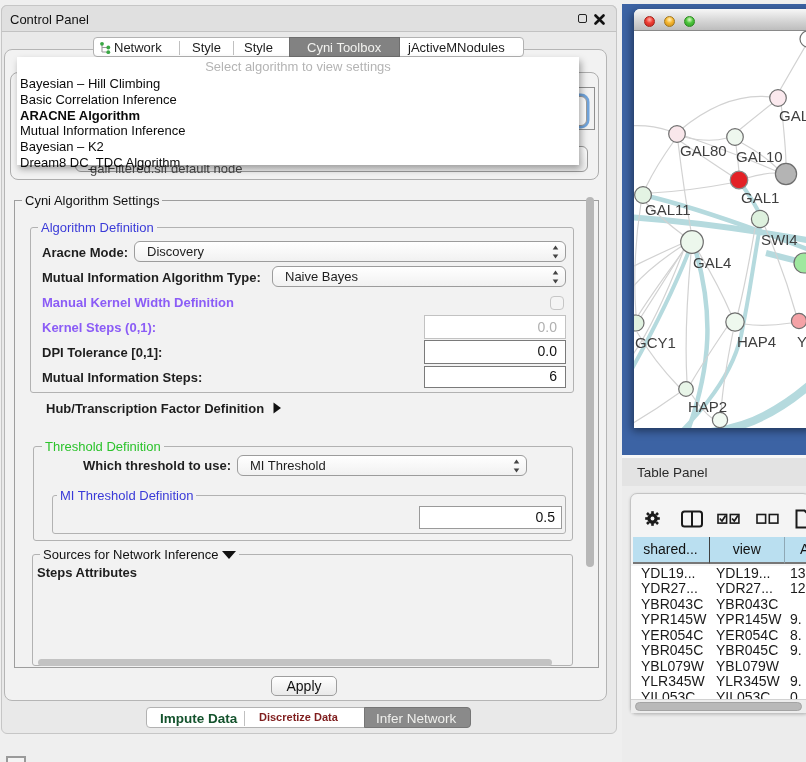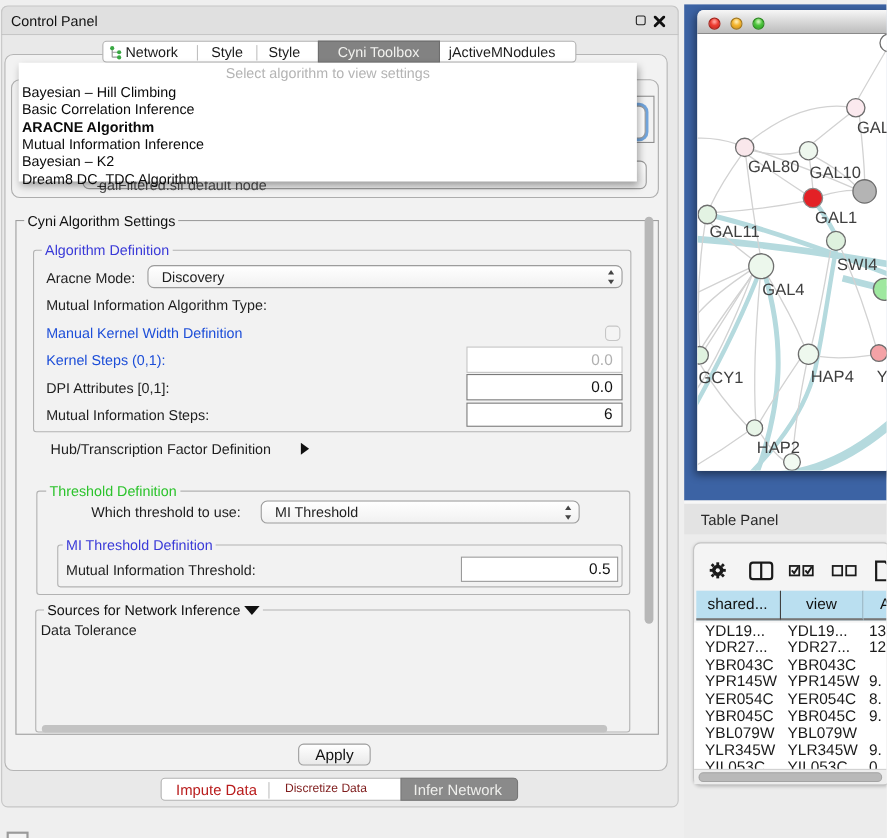--- a/index.html
+++ b/index.html
@@ -1,22 +1,22 @@
 <!DOCTYPE html>
 <html><head>
 <meta charset="utf-8">
 <style>
 * { margin:0; padding:0; box-sizing:border-box; }
 html,body { width:806px; height:762px; overflow:hidden; background:#efefef;
   font-family:"Liberation Sans", sans-serif; }
 .abs { position:absolute; }
 #stage { position:relative; width:806px; height:762px; }
 .lbl { position:absolute; font-size:13px; color:#1e1e1e; white-space:nowrap; }
-.bold { font-weight:normal;text-align:center; }
-.gray { color:#1d4ed8; }
+.bold { font-weight:bold;text-align:center; }
+.gray { color:#8b5cf6; }
 .combo { position:absolute; background:linear-gradient(#ffffff,#f1f1f1);
   border:1px solid #9c9c9c; border-radius:6px; }
 .combo .ar { position:absolute; right:6px; top:50%; width:7px; height:14px; margin-top:-7px; }
 .field { position:absolute; background:#fff; font-size:14px; color:#111;
   text-align:right; white-space:nowrap; }
 .gbox { position:absolute; border:1px solid #b2b2b2; border-radius:3px; }
 .glabel { position:absolute; background:#f2f2f2; padding:0 3px; font-size:13px; white-space:nowrap; }
 </style>
 </head>
 <body>
@@ -74,27 +74,34 @@
 
 <div class="lbl bold" style="left:42px; top:245px;">Aracne Mode:</div>
 <div class="combo" style="left:134px; top:241px; width:432px; height:21px;">
   <div class="lbl" style="left:12px; top:1.5px;">Discovery</div>
   <svg class="ar" viewBox="0 0 7 14">
         <path d="M 3.5 0.5 L 6.3 4.6 H 0.7 z" fill="#444"></path>
         <path d="M 3.5 13.5 L 6.3 9.4 H 0.7 z" fill="#444"></path>
       </svg>
 </div>
 <div class="lbl bold" style="left:42px; top:270px;">Mutual Information Algorithm Type:</div>
+<div class="combo" style="left:272px; top:266px; width:294px; height:21px;">
+  <div class="lbl" style="left:12px; top:1.5px;">Naive Bayes</div>
+  <svg class="ar" viewBox="0 0 7 14">
+        <path d="M 3.5 0.5 L 6.3 4.6 H 0.7 z" fill="#444"></path>
+        <path d="M 3.5 13.5 L 6.3 9.4 H 0.7 z" fill="#444"></path>
+      </svg>
+</div>
 <div class="lbl bold gray" style="left:42px; top:295px;">Manual Kernel Width Definition</div>
 <div class="abs" style="left:550px; top:296px; width:14px; height:14px; background:#f4f4f4;
   border:1.5px solid #c6c6c6; border-radius:4px;"></div>
 <div class="lbl bold gray" style="left:42px; top:320px;">Kernel Steps (0,1):</div>
 <div class="field" style="left:424px; top:315px; width:142px; height:24px; border:1px solid #c2c2c2;
   color:#b0b0b0; line-height:22px; padding-right:8px;">0.0</div>
-<div class="lbl bold" style="left:42px; top:345px;">DPI Attributes [0,1]:</div>
+<div class="lbl bold" style="left:42px; top:345px;">DPI Tolerance [0,1]:</div>
 <div class="field" style="left:424px; top:340px; width:142px; height:24px; border:1.5px solid #7a7a7a;
   line-height:21px; padding-right:8px;">0.0</div>
 <div class="lbl bold" style="left:42px; top:370px;">Mutual Information Steps:</div>
 <div class="field" style="left:424px; top:366px; width:142px; height:22px; border:1.5px solid #7a7a7a;
   line-height:19px; padding-right:8px;">6</div>
 
 <div class="lbl bold" style="left:46px; top:401px;">Hub/Transcription Factor Definition</div>
 <svg class="abs" style="left:272px; top:402px;" width="10" height="12" viewBox="0 0 10 12">
   <path d="M 1.5 0.5 L 9 6 L 1.5 11.5 z" fill="#111"></path>
 </svg>
@@ -104,38 +111,37 @@
 <div class="lbl bold" style="left:83px; top:458px;">Which threshold to use:</div>
 <div class="combo" style="left:237px; top:455px; width:290px; height:21px;">
   <div class="lbl" style="left:12px; top:1.5px;">MI Threshold</div>
   <svg class="ar" viewBox="0 0 7 14">
         <path d="M 3.5 0.5 L 6.3 4.6 H 0.7 z" fill="#444"></path>
         <path d="M 3.5 13.5 L 6.3 9.4 H 0.7 z" fill="#444"></path>
       </svg>
 </div>
 <div class="gbox" style="left:52px; top:495px; width:514px; height:39px;"></div>
 <div class="glabel" style="left:57px; top:488px; color:#3a3ad8;">MI Threshold Definition</div>
-<div class="lbl bold" style="left:60px; top:511px;">Mutual Information Threshold:</div>
 <div class="field" style="left:419px; top:506px; width:143px; height:23px; border:1px solid #9a9a9a;
   line-height:21px; padding-right:6px;padding-left:36px;">0.5</div>
 
 <div class="gbox" style="left:32px; top:554px; width:541px; height:112px;"></div>
 <div class="glabel" style="left:40px; top:547px; color:#111;">Sources for Network Inference <span style="display:inline-block; width:0; height:0; border-left:7px solid transparent; border-right:7px solid transparent; border-top:8px solid #111; vertical-align:0px;"></span></div>
-<div class="lbl bold" style="left:37px; top:565px;">Data Tolerance</div>
+<div class="lbl bold" style="left:37px; top:565px;">Steps Attributes</div>
 <div class="abs" style="left:38px; top:658.5px; width:514px; height:7px; background:#c3c3c3; border-radius:3.5px;"></div>
 
 <div class="abs" style="left:271px; top:676px; width:66px; height:20px; border:1px solid #9e9e9e;
   border-radius:5px; background:linear-gradient(#ffffff,#e9e9e9); text-align:center;
   font-size:14px; line-height:18px; color:#111;">Apply</div>
 
 <div class="abs" style="left:146px; top:707px; width:324px; height:21px; background:#fff;
   border:1px solid #b2b2b2; border-radius:4px;">
   <div class="abs" style="left:97px; top:3px; width:1px; height:15px; background:#c0c0c0;"></div>
   <div class="abs" style="left:217px; top:-1px; width:107px; height:21px; background:#8a8a8a; border:1px solid #767676; border-radius:0 4px 4px 0;"></div>
-  <div class="lbl bold" style="left:13px; top:2.5px; font-size:13.5px; color:#b91c1c;">Impute Data</div>
+  <div class="lbl bold" style="left:13px; top:2.5px; font-size:13.5px; color:#14532d;">Impute Data</div>
   <div class="lbl bold" style="left:112px; top:2.5px; font-size:11px; color:#7f1d1d;">Discretize Data</div>
   <div class="lbl" style="left:229px; top:2.5px; font-size:13.5px; color:#efefec;">Infer Network</div>
 </div>
 
 <div class="abs" style="left:6px; top:756px; width:20px; height:16px; background:#f4f4f4; border:2px solid #9a9a9a;"></div>
 
 <div class="abs" style="left:17px; top:57px; width:562px; height:108px; background:#fff;
   box-shadow:2px 4px 7px rgba(0,0,0,0.35);padding-left:41px;">
   <div class="abs" style="left:0; top:2px; width:562px; height:15px; text-align:center; font-size:13px; color:#b4b4b4;">Select algorithm to view settings</div>
   <div class="abs" style="left:3px; top:19px; font-size:13px; color:#0a0a0a; line-height:15.8px; white-space:nowrap;">

